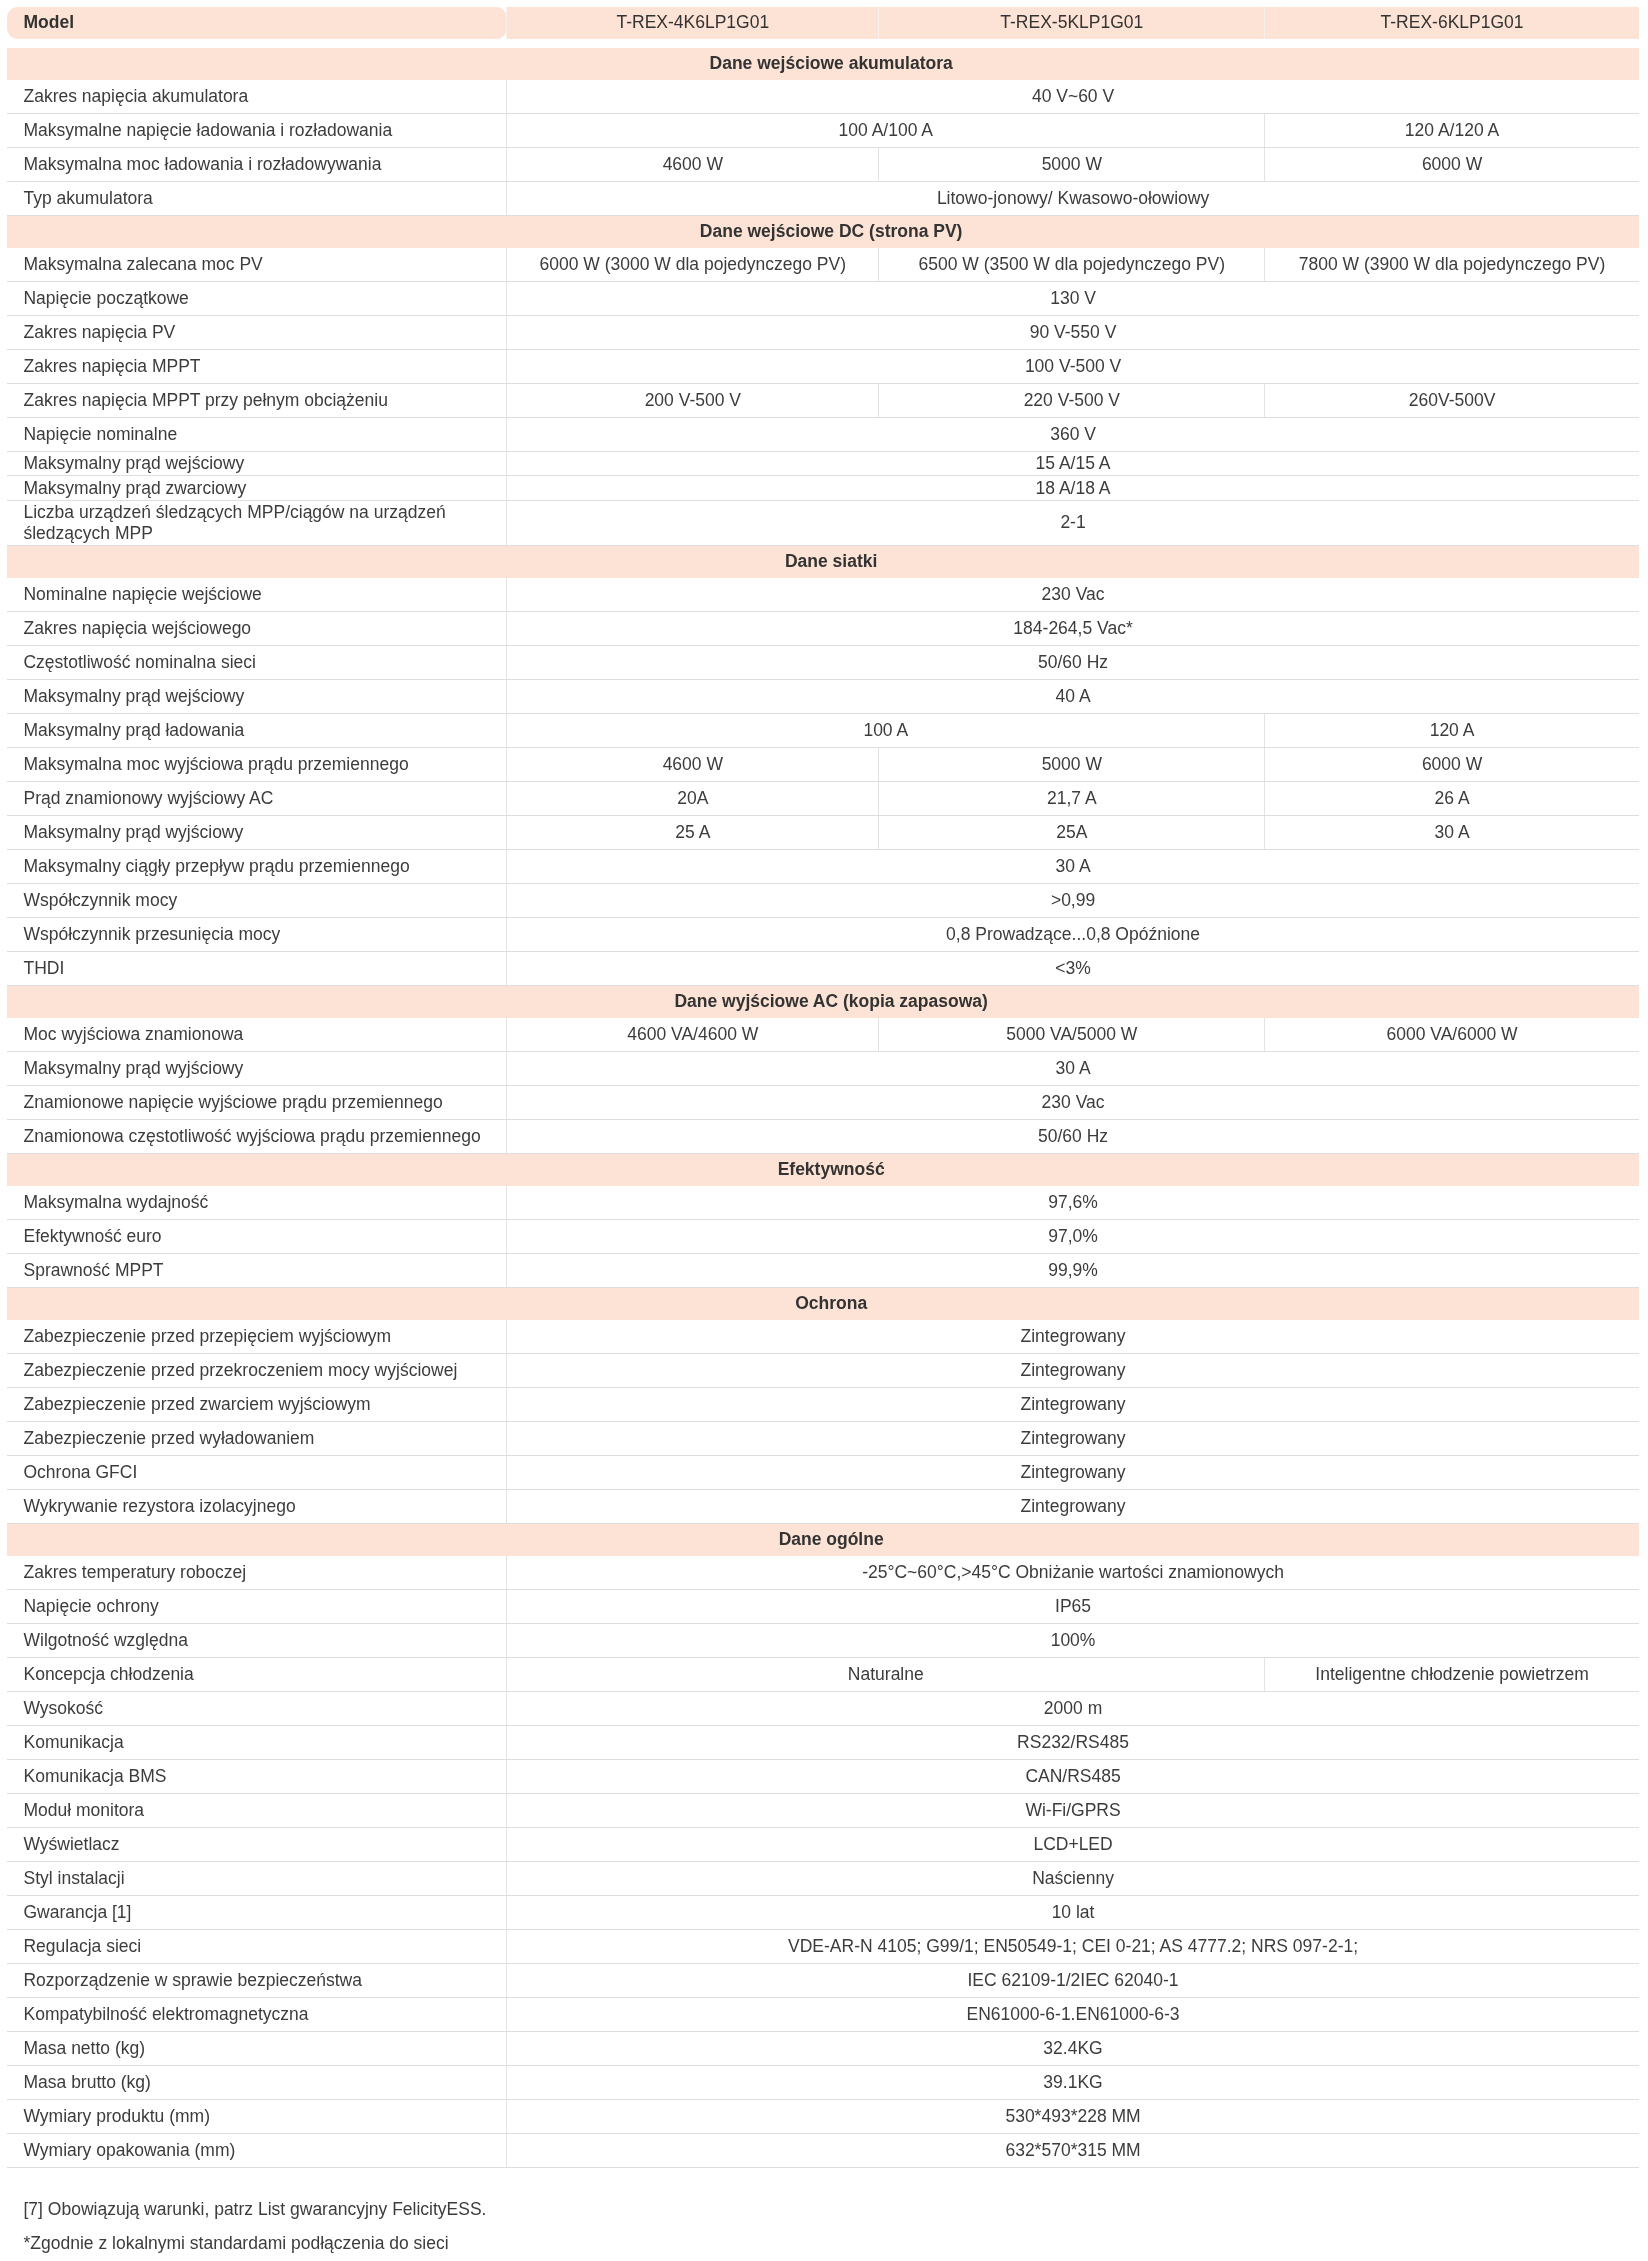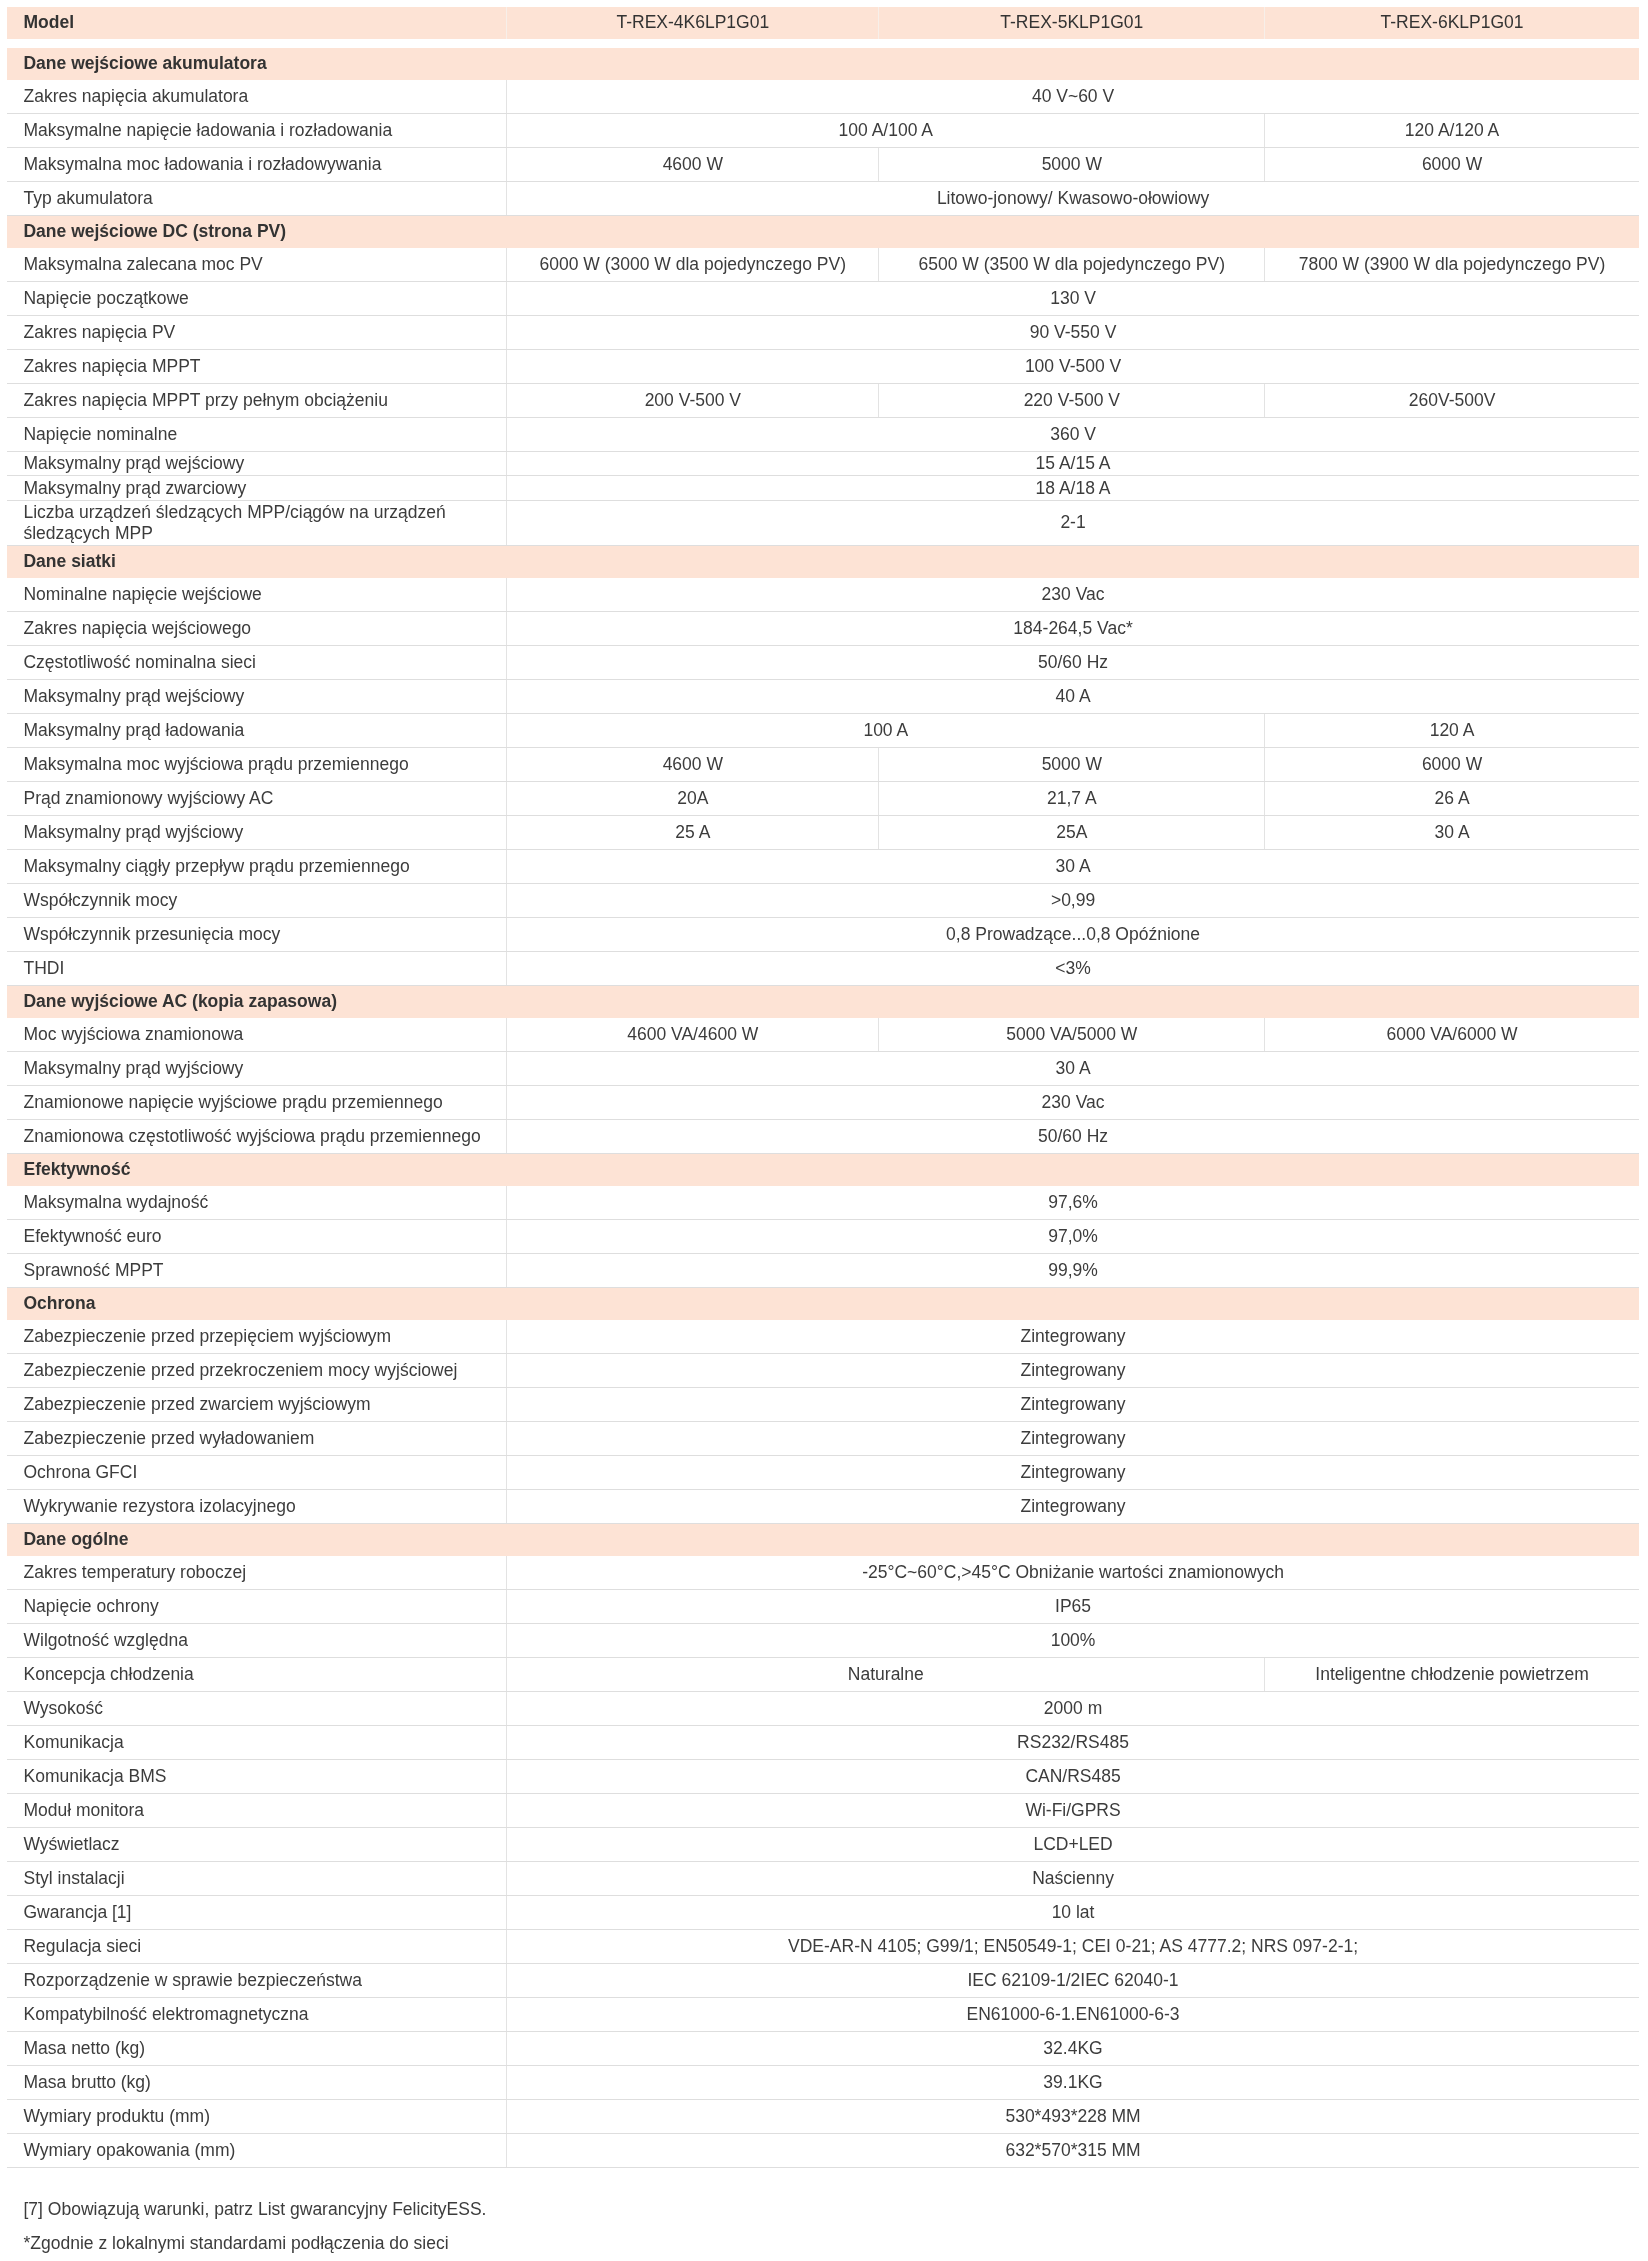--- a/index.html
+++ b/index.html
@@ -30,38 +30,39 @@
     border-bottom: 1.5px solid #dedede;
     border-left: 1.5px solid #e3e3e3;
     white-space: nowrap;
     font-size: 17.5px;
     color: #3c3c3c;
   }
   .spec td.label {
     text-align: left;
     padding-left: 16.7px;
     border-left: none;
+    border-radius: 11px;
   }
   .spec tr.tight td { height: 23.5px; }
   .spec tr.multi td { height: 44px; }
   .spec tr.multi td.label { white-space: normal; line-height: 20.5px; }
   .spec tr.header td {
     background: #fde3d5;
     height: 32px;
     border-bottom: none;
     border-left: 1.5px solid #f7efe9;
     font-weight: normal;
     color: #333;
   }
   .spec tr.header td.label { border-left: none; font-weight: bold; }
   .spec tr.spacer td { height: 9px; border: none; background: #fff; }
   .spec tr.section td {
     background: #fde3d5;
     height: 32px;
-    text-align: left;
+    text-align: center;
     padding-left: 16.7px;
     border-left: none;
     border-bottom: none;
     font-weight: bold;
     color: #333;
   }
   .notes { position: absolute; left: 23.5px; top: 2199px; font-size: 17.5px; color: #3c3c3c; }
   .notes p { margin: 0 0 13.7px 0; line-height: 20px; }
 </style>
 </head>

